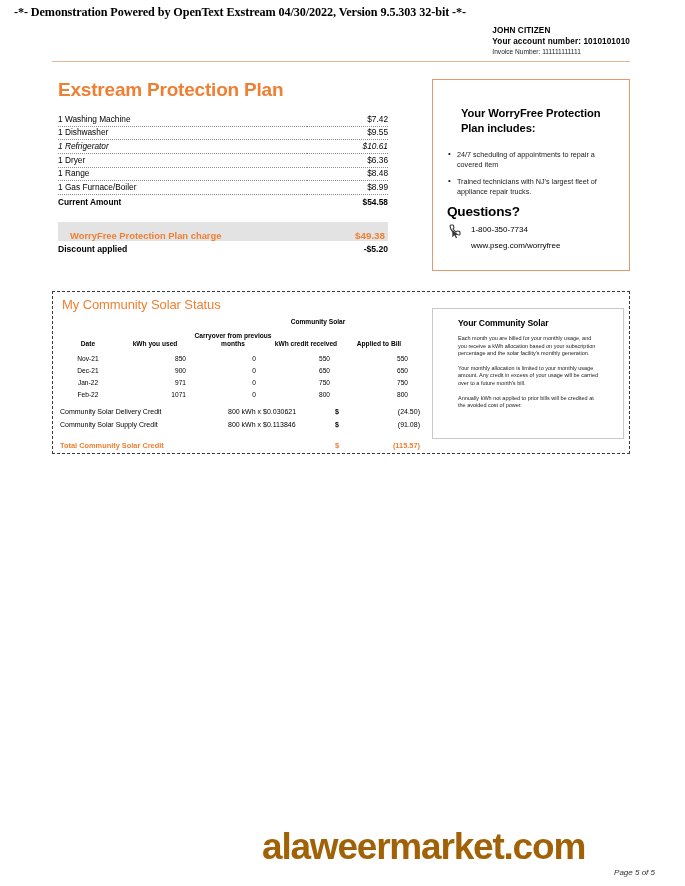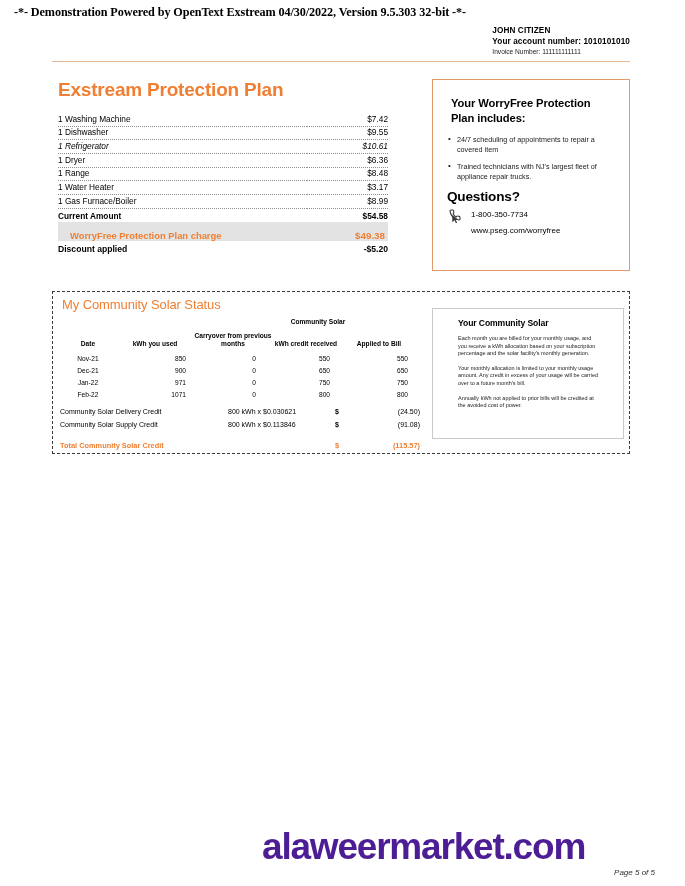--- a/index.html
+++ b/index.html
@@ -149,21 +149,21 @@
     left: 432px;
     top: 79px;
     width: 198px;
     height: 192px;
     border: 1.4px solid #e09a6c;
     background: #ffffff;
     box-sizing: border-box;
     padding: 12px 14px 0 14px;
   }
   .info-box h2 {
-    margin: 4px;
+    margin: 14px;
     font-size: 11.2px;
     font-weight: bold;
     line-height: 15px;
     letter-spacing: -0.1px;
   }
   .bullet-list {
     margin: 9px 0 0 0;
     padding: 0;
     list-style: none;
   }
@@ -322,21 +322,21 @@
     text-align: left;
   }
 
   
   .watermark {
     position: absolute;
     left: 262px;
     top: 826px;
     font-size: 37px;
     font-weight: bold;
-    color: #4c1d95;
+    color: #a16207;
     letter-spacing: -1.2px;
     white-space: nowrap;
   }
   .page-num {
     position: absolute;
     right: 30px;
     top: 868px;
     font-size: 8px;
     font-style: italic;
     color: #2f2f2f;
@@ -373,24 +373,20 @@
         <td>1 Refrigerator</td>
         <td class="amt">$10.61</td>
       </tr>
       <tr>
         <td>1 Dryer</td>
         <td class="amt">$6.36</td>
       </tr>
       <tr>
         <td>1 Range</td>
         <td class="amt">$8.48</td>
-      </tr>
-      <tr>
-        <td>1 Water Heater</td>
-        <td class="amt">$3.17</td>
       </tr>
       <tr>
         <td>1 Gas Furnace/Boiler</td>
         <td class="amt">$8.99</td>
       </tr>
       <tr class="total">
         <td>Current Amount</td>
         <td class="amt">$54.58</td>
       </tr>
     </tbody>

